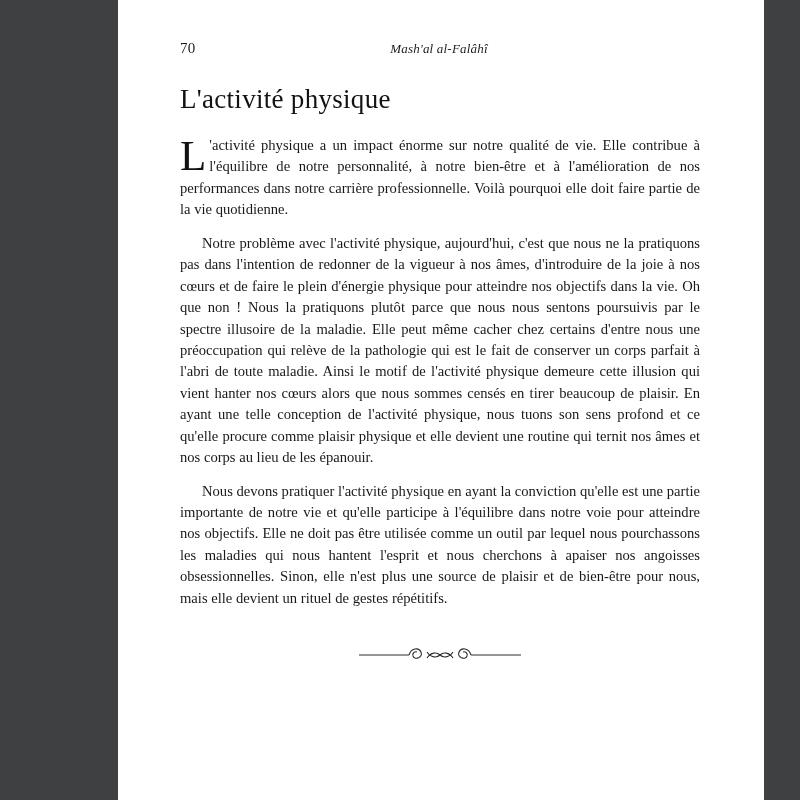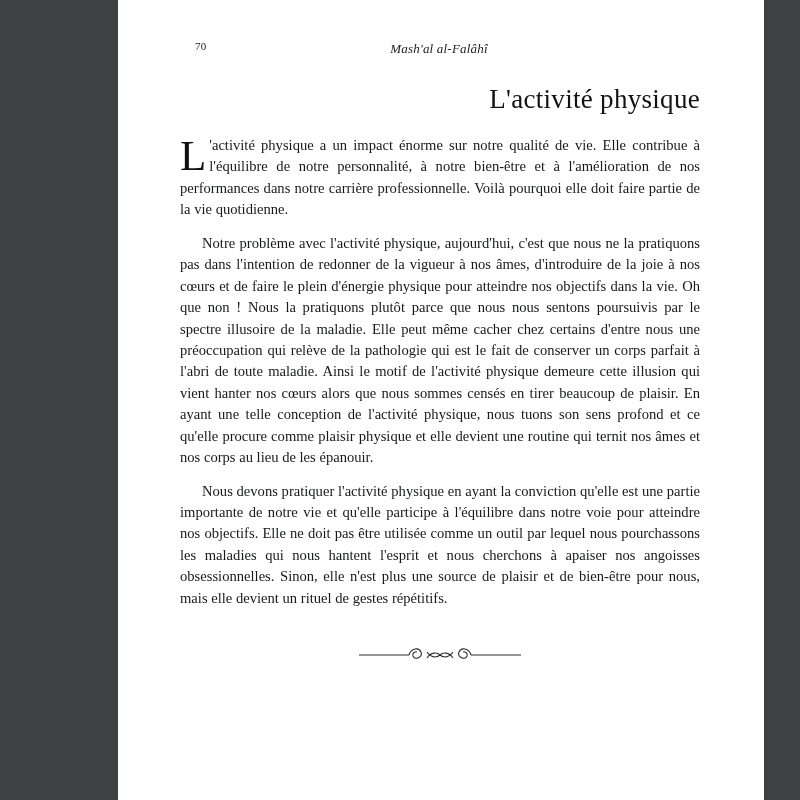--- a/index.html
+++ b/index.html
@@ -40,39 +40,39 @@
     width: 520px;
   }
   .running-head {
     position: relative;
     height: 22px;
     font-family: "Liberation Serif", serif;
     color: #1b1b1b;
   }
   .folio {
     position: absolute;
-    left: 15px;
+    left: 0;
     top: 0;
-    font-size: 11px;
+    font-size: 15px;
     letter-spacing: 0.2px;
   }
   .head-title {
     position: absolute;
     left: 0;
     right: 12px;
     top: 1px;
     text-align: center;
     font-style: italic;
     font-size: 13px;
     letter-spacing: 0.2px;
     padding-left: 10px;
   }
   h1.chapter-title {
     margin: 22px 0 0 0;
-    text-align: right;
+    text-align: left;
     font-family: "Liberation Serif", serif;
     font-weight: normal;
     font-size: 27px;
     letter-spacing: 0.3px;
     color: #121212;
   }
   .body-copy {
     margin-top: 20px;
     font-family: "Liberation Serif", serif;
     font-size: 14.6px;

